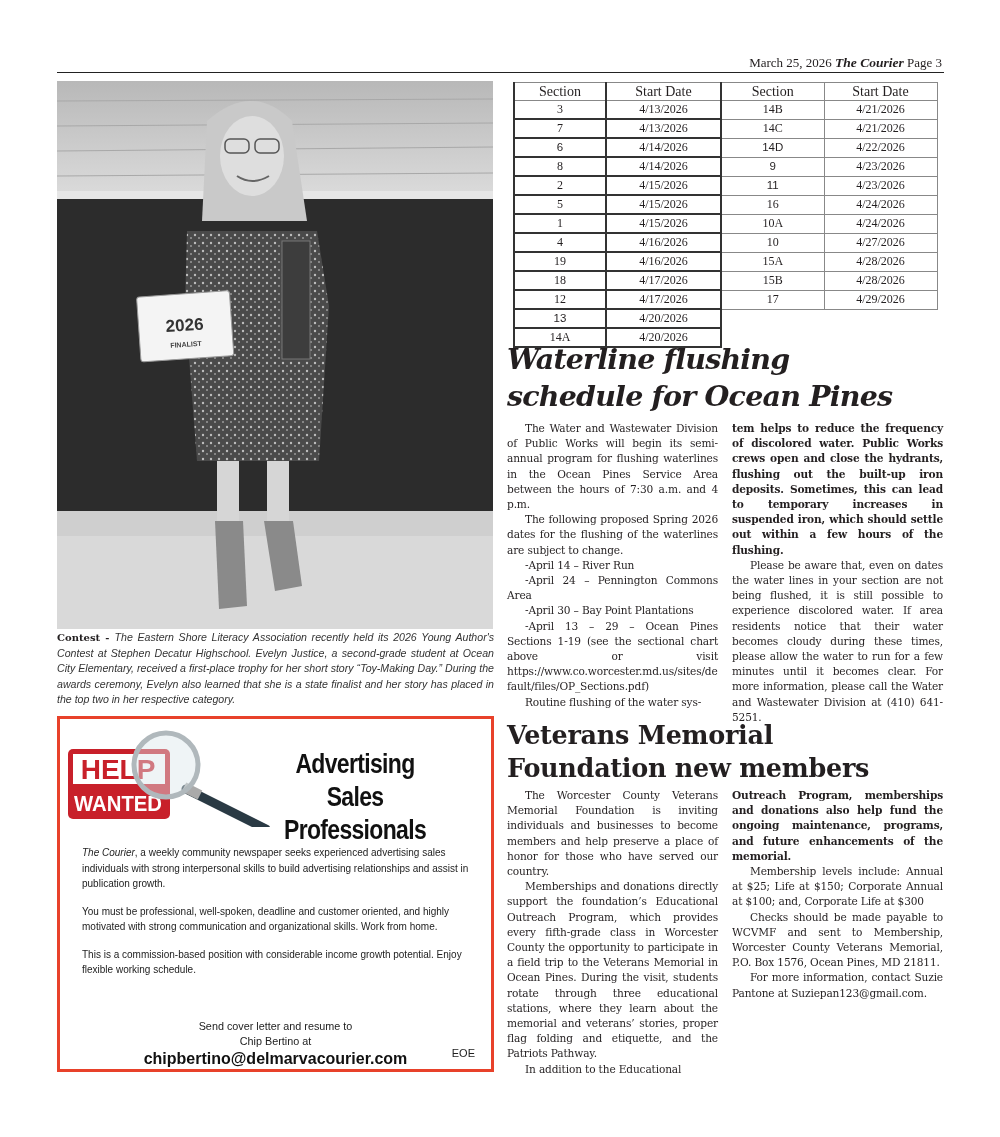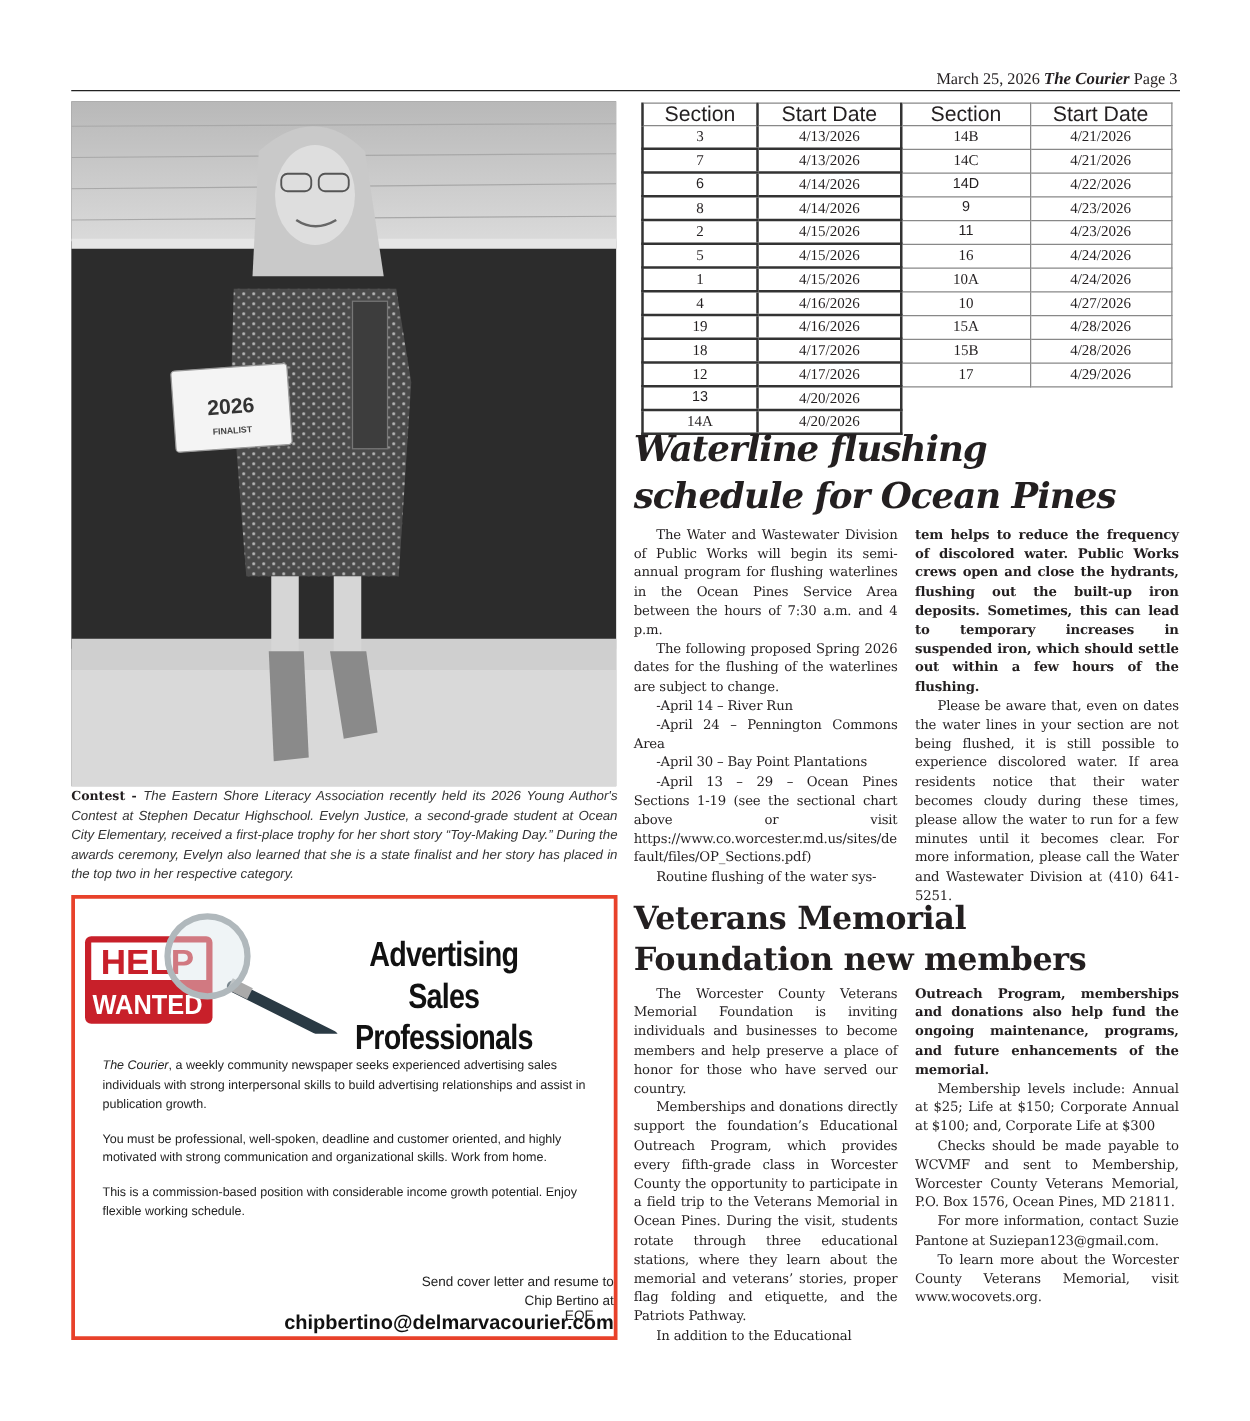--- a/index.html
+++ b/index.html
@@ -14,27 +14,27 @@
 
   .caption { position: absolute; left: 57px; top: 630px; width: 437px; font-family: "Liberation Sans", sans-serif; font-style: italic; font-size: 10.6px; line-height: 15.5px; text-align: justify; color: #333; }
   .caption .cap-head { font-family: "DejaVu Serif", serif; font-weight: bold; font-style: normal; font-size: 10px; color: #231f20; }
   .caption .cap-name { font-weight: normal; }
 
   .ad { position: absolute; left: 57px; top: 716px; width: 437px; height: 356px; border: 3px solid #e8412a; background: #fff; }
   .ad-logo { position: absolute; left: 6px; top: 8px; width: 210px; height: 100px; }
   .ad-title { position: absolute; left: 185px; top: 28px; width: 220px; text-align: center; font-family: "Liberation Sans", sans-serif; font-weight: bold; font-size: 28px; line-height: 33px; color: #111; letter-spacing: -0.8px; transform: scaleX(0.82); transform-origin: center; }
   .ad-body { position: absolute; left: 22px; top: 126px; width: 396px; font-family: "Liberation Sans", sans-serif; font-size: 10px; line-height: 15.5px; color: #222; }
   .ad-body p { margin-bottom: 12px; }
-  .ad-contact { position: absolute; left: 0; top: 300px; width: 100%; text-align: right; font-family: "Liberation Sans", sans-serif; font-size: 10.8px; line-height: 15px; color: #222; }
+  .ad-contact { position: absolute; left: 0; top: 300px; width: 100%; text-align: center; font-family: "Liberation Sans", sans-serif; font-size: 10.8px; line-height: 15px; color: #222; }
   .ad-email { font-weight: bold; font-size: 16px; line-height: 20px; color: #111; }
   .ad-eoe { position: absolute; right: 16px; bottom: 10px; font-family: "Liberation Sans", sans-serif; font-size: 11px; color: #222; }
 
   .sched-table { position: absolute; left: 513px; top: 82px; border-collapse: collapse; font-family: "Liberation Serif", serif; font-size: 12px; }
   .sched-table td, .sched-table th { height: 18px; text-align: center; border: 1px solid #888; padding: 0; line-height: 17px; font-weight: normal; }
-  .sched-table th { font-family: Liberation Sans, sans-serif; font-size: 17px; }
+  .sched-table th { font-family: Liberation Serif, serif; font-size: 14px; }
   .sched-table .c1 { width: 92px; border-left: 2px solid #333; }
   .sched-table .c2 { width: 115px; border-left: 2.5px solid #333; border-right: 2.5px solid #333; }
   .sched-table .c3 { width: 103px; }
   .sched-table .c4 { width: 113px; }
   .sched-table tr.left-heavy td.c1, .sched-table tr.left-heavy td.c2 { border-bottom: 2px solid #333; }
   .sched-table td.empty { border: none; }
   .sans { font-family: "Liberation Sans", sans-serif; font-size: 11.5px; }
 
   .headline { position: absolute; left: 507px; font-family: "DejaVu Serif", serif; color: #231f20; }
   .headline-water { top: 341px; font-size: 28.5px; line-height: 37px; font-weight: bold; font-style: italic; letter-spacing: -0.8px; }
@@ -250,14 +250,13 @@
 <div class="col v1">
   <p>The Worcester County Veterans Memorial Foundation is inviting individuals and businesses to become members and help preserve a place of honor for those who have served our country.</p>
   <p>Memberships and donations directly support the foundation’s Educational Outreach Program, which provides every fifth-grade class in Worcester County the opportunity to participate in a field trip to the Veterans Memorial in Ocean Pines. During the visit, students rotate through three educational stations, where they learn about the memorial and veterans’ stories, proper flag folding and etiquette, and the Patriots Pathway.</p>
   <p>In addition to the Educational</p>
 </div>
 <div class="col v2">
   <p class="no-indent">Outreach Program, memberships and donations also help fund the ongoing maintenance, programs, and future enhancements of the memorial.</p>
   <p>Membership levels include: Annual at $25; Life at $150; Corporate Annual at $100; and, Corporate Life at $300</p>
   <p>Checks should be made payable to WCVMF and sent to Membership, Worcester County Veterans Memorial, P.O. Box 1576, Ocean Pines, MD 21811.</p>
   <p>For more information, contact Suzie Pantone at Suziepan123@gmail.com.</p>
-  <p>To learn more about the Worcester County Veterans Memorial, visit www.wocovets.org.</p>
 </div>
 
 </body></html>

